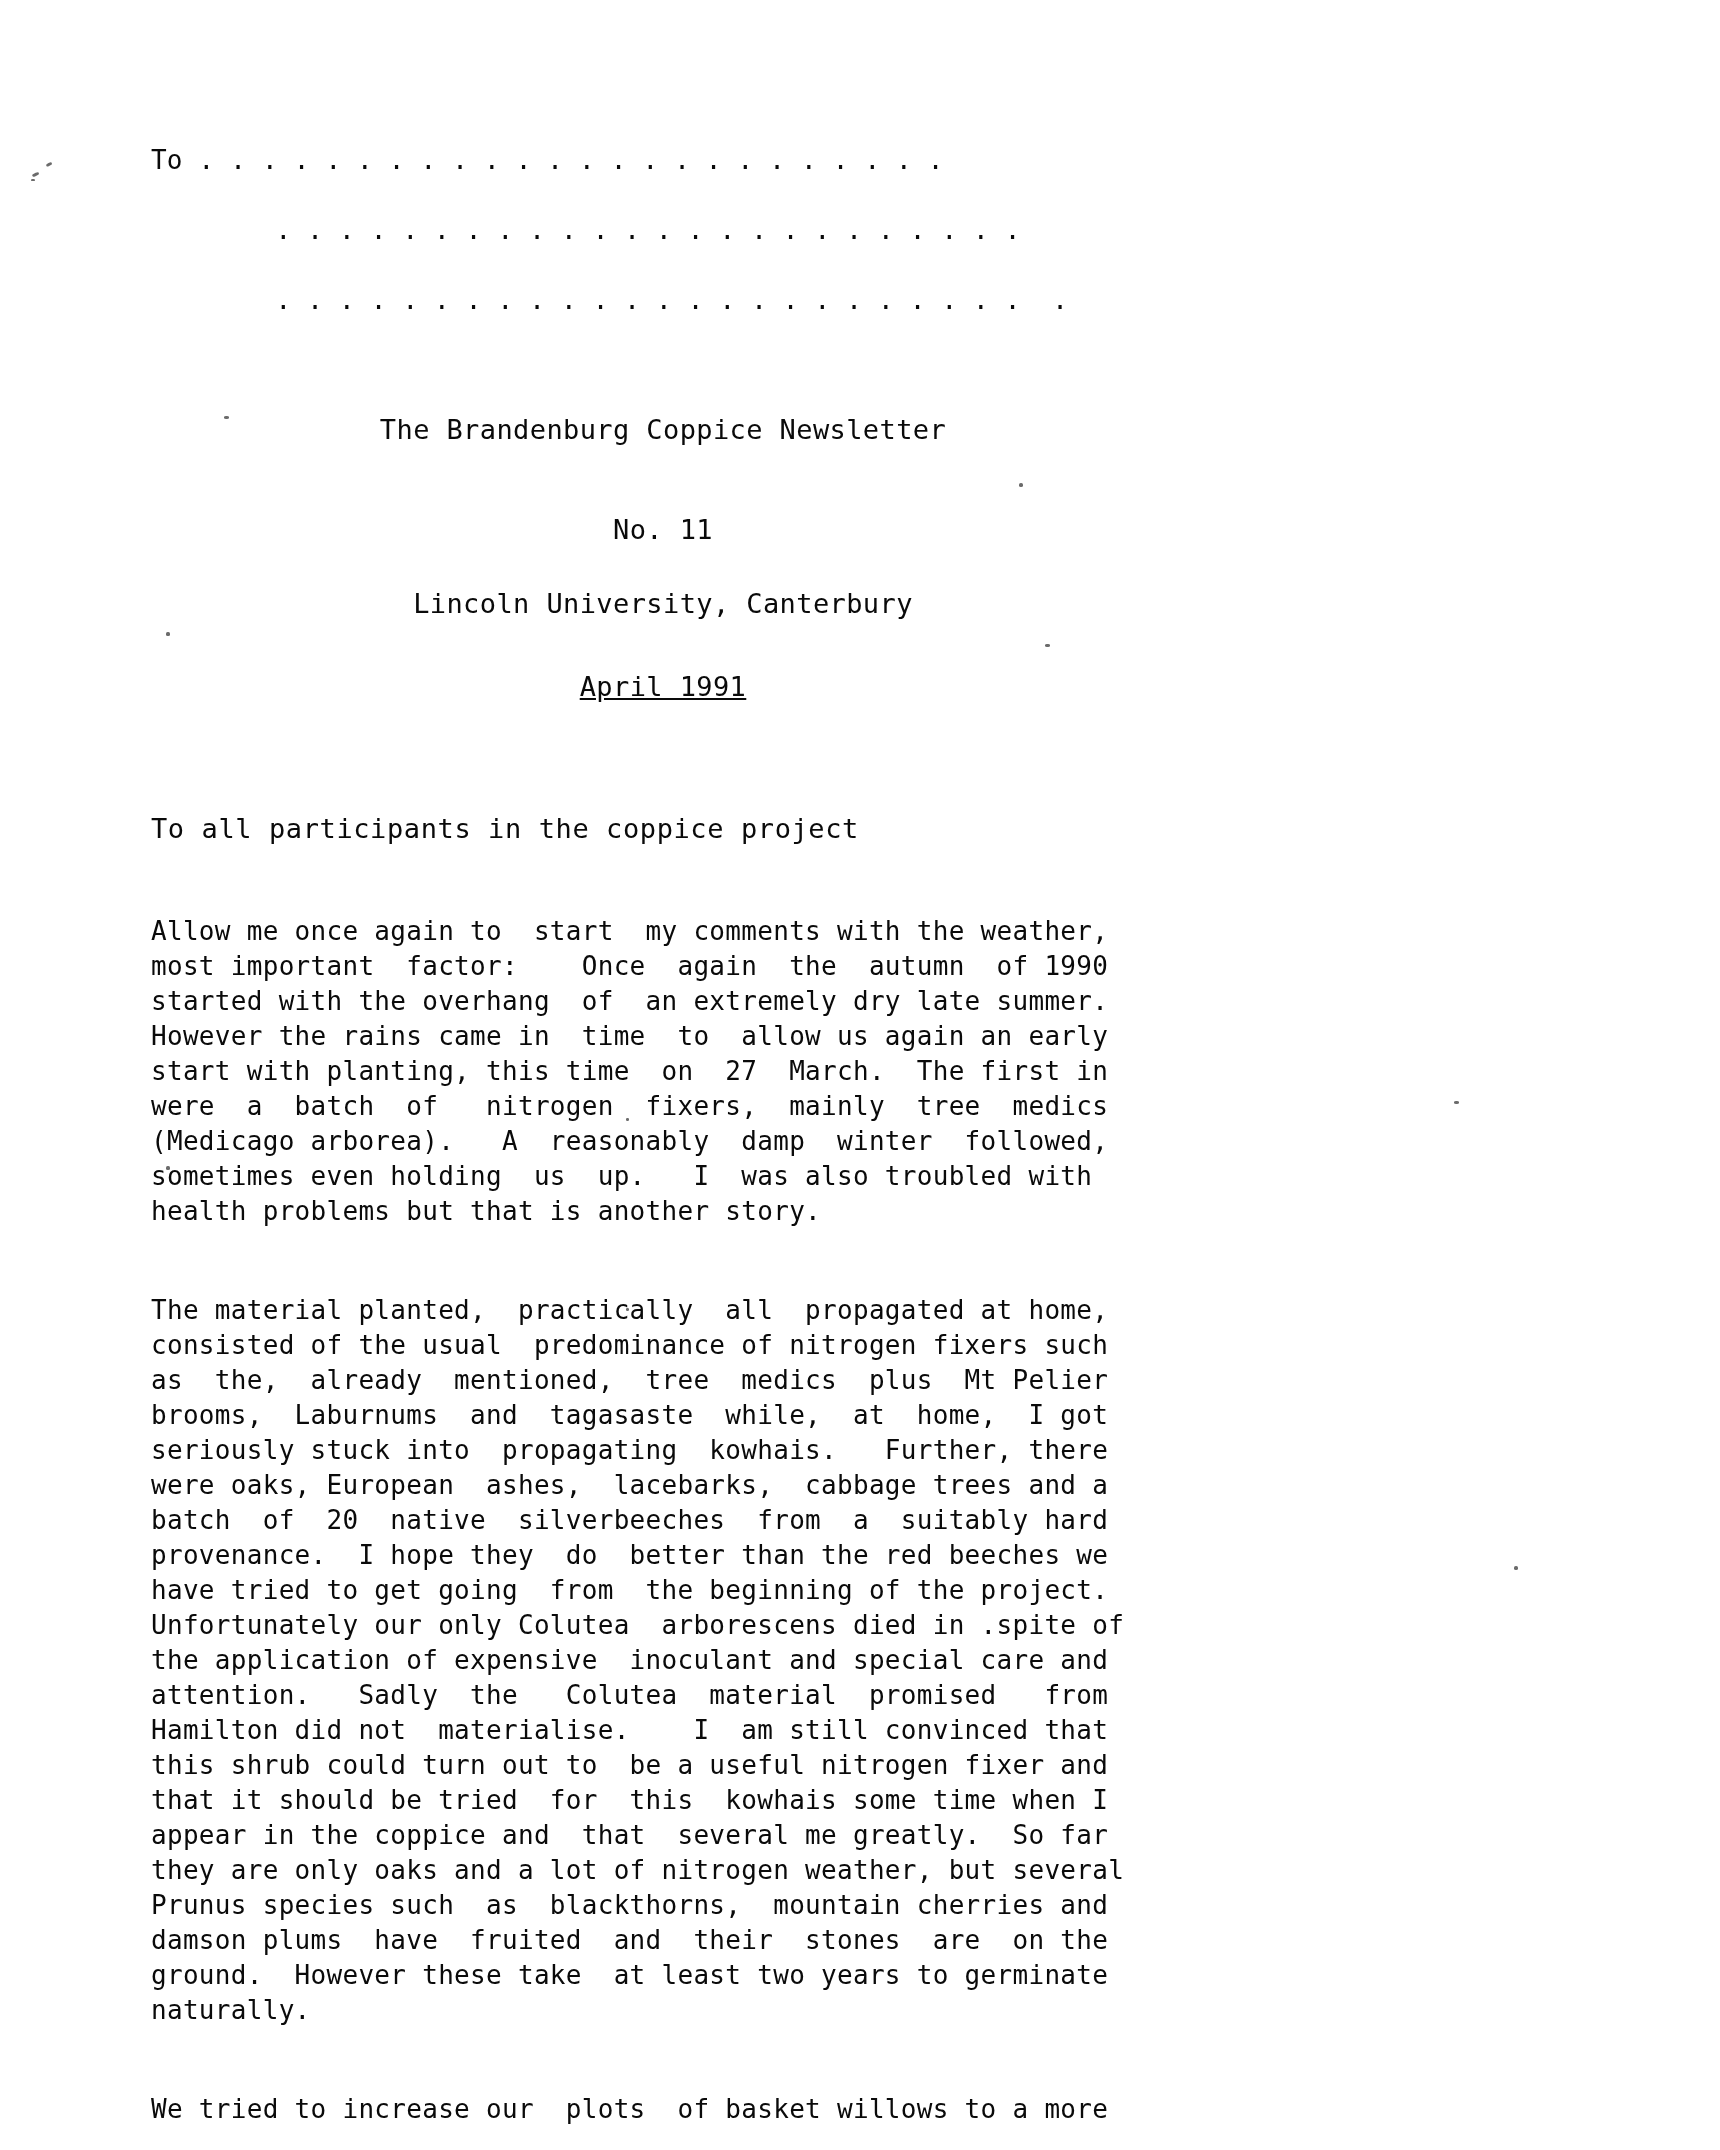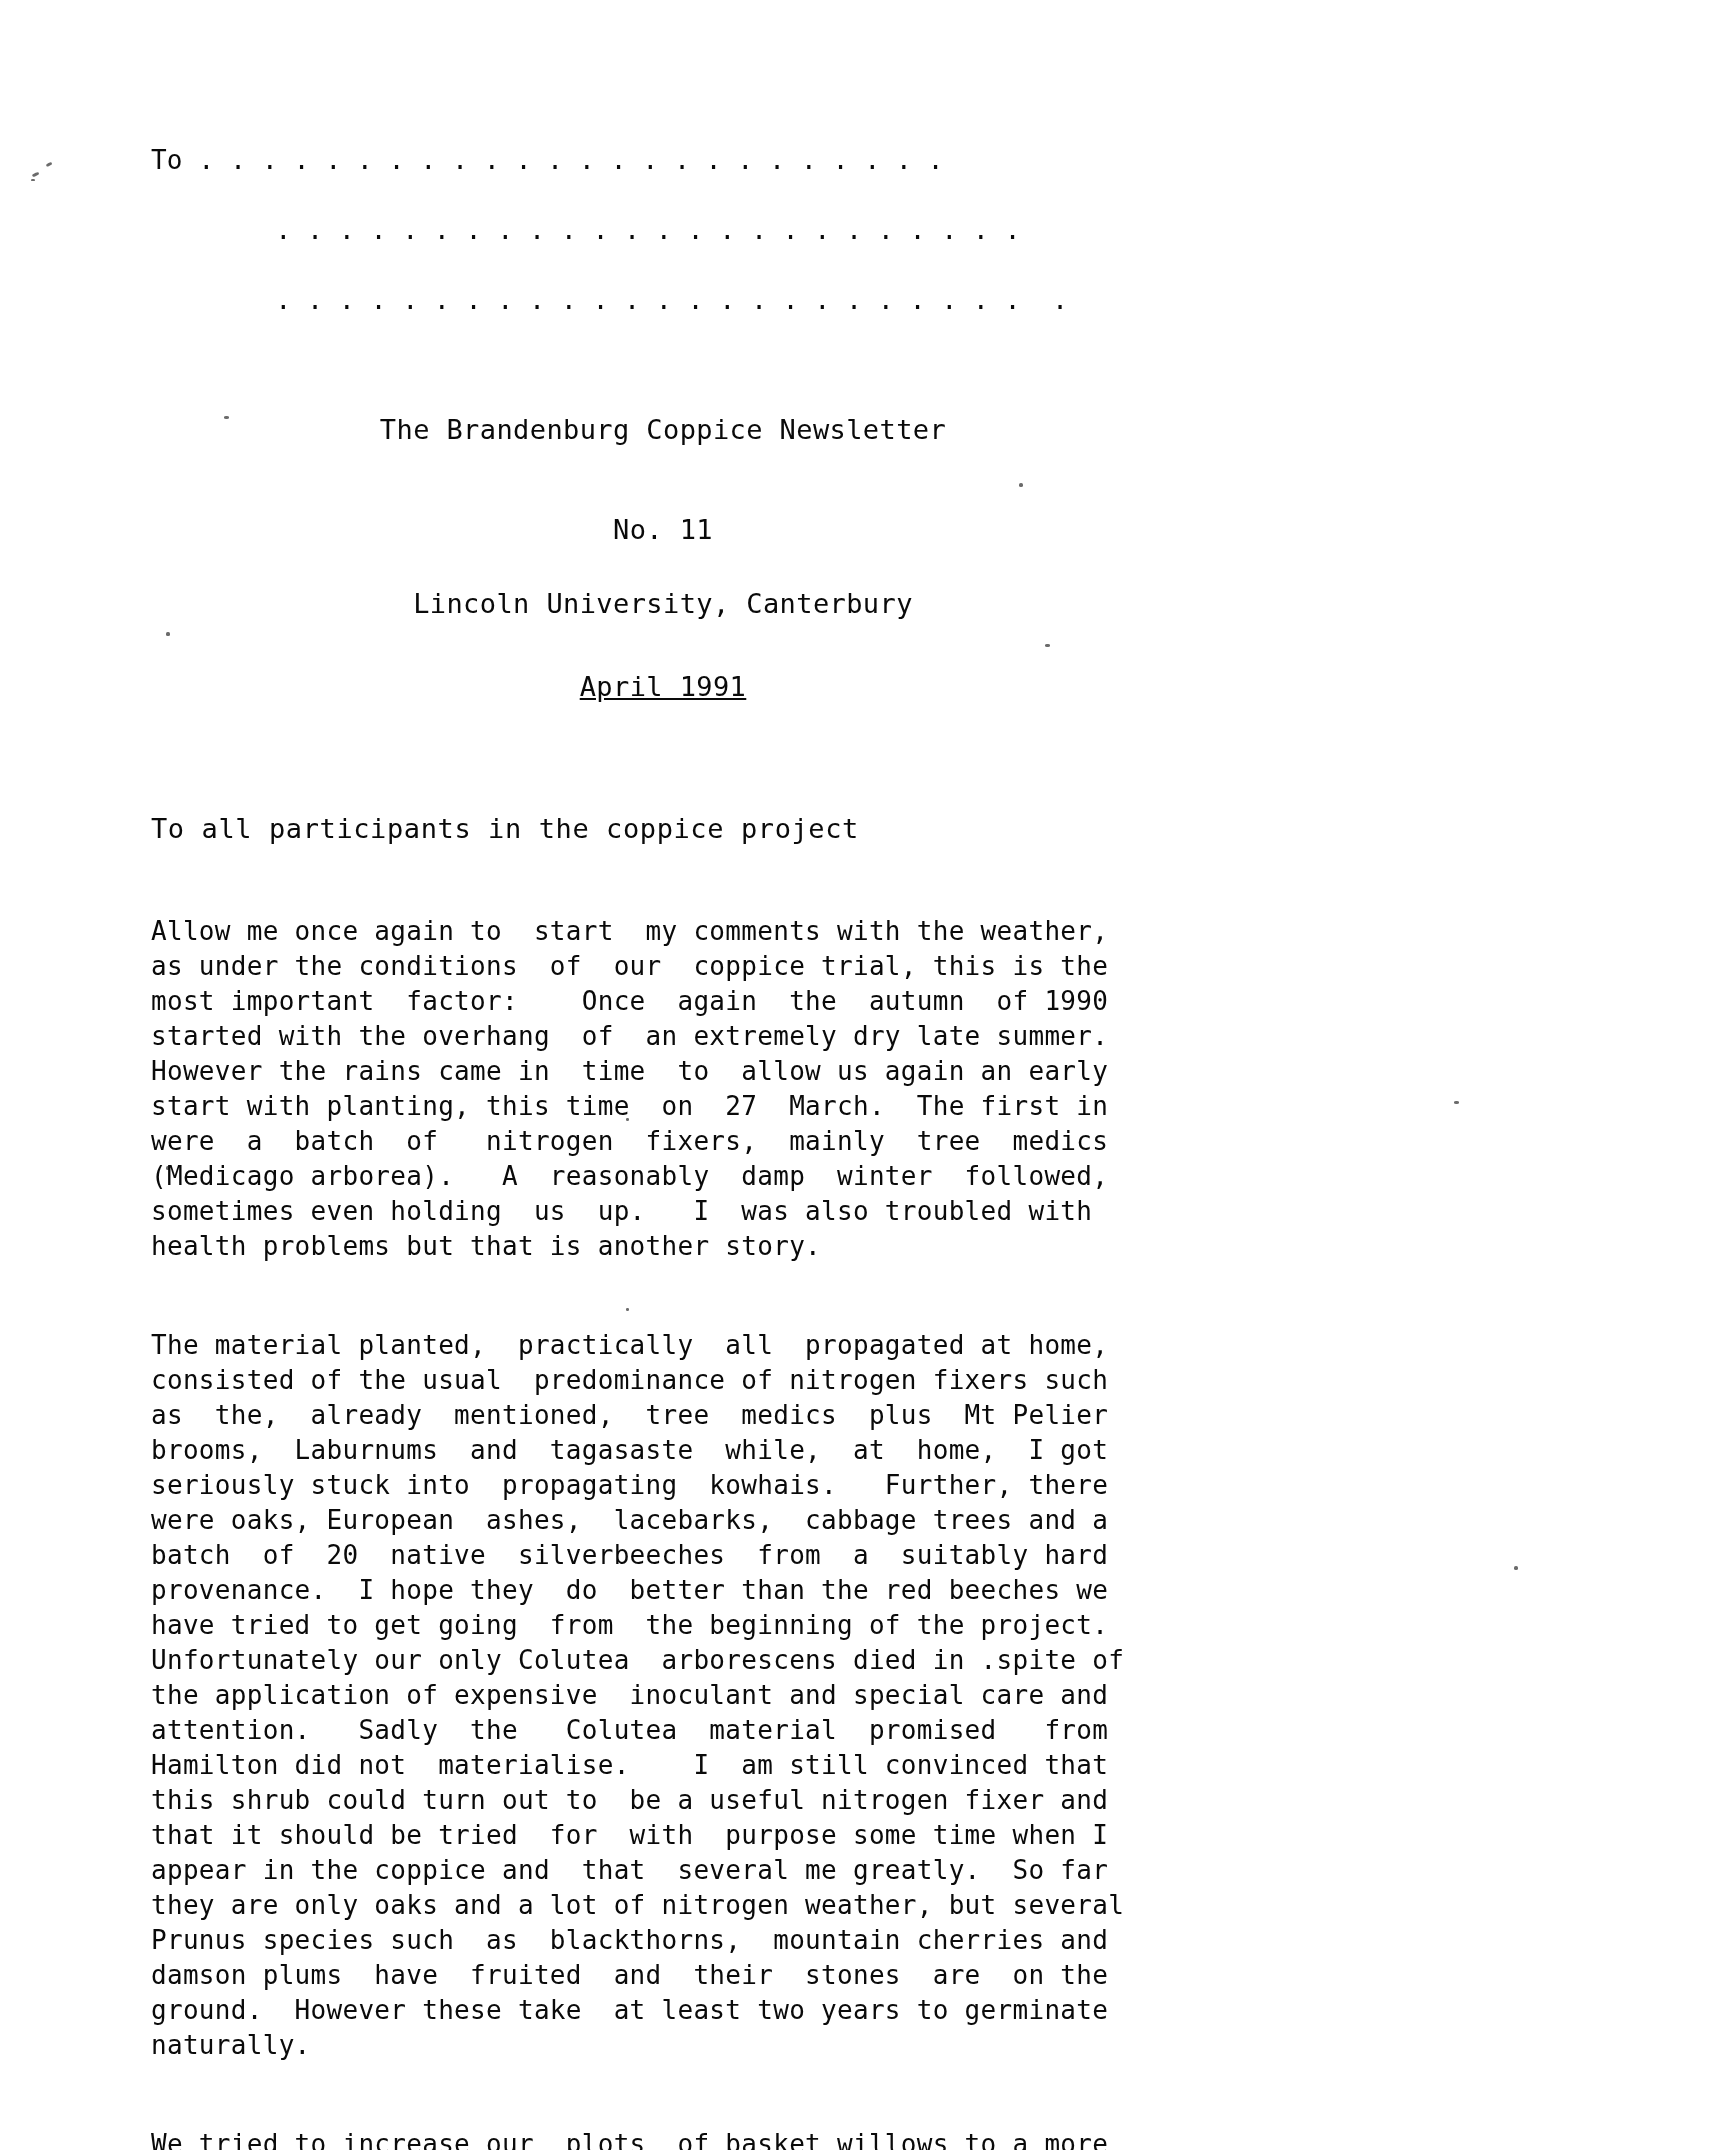--- a/index.html
+++ b/index.html
@@ -152,21 +152,20 @@
       <div class="title-main">The Brandenburg Coppice Newsletter</div>
       <div class="title-no">No. 11</div>
       <div class="title-place">Lincoln University, Canterbury</div>
       <div class="title-date">April 1991</div>
     </div>
 
     <div class="salutation">To all participants in the coppice project</div>
 
     <div class="para">
       <div class="tline">Allow me once again to  start  my comments with the weather,</div>
-      <div class="tline">as under the conditions  of  our  coppice trial, this is the</div>
       <div class="tline">most important  factor:    Once  again  the  autumn  of 1990</div>
       <div class="tline">started with the overhang  of  an extremely dry late summer.</div>
       <div class="tline">However the rains came in  time  to  allow us again an early</div>
       <div class="tline">start with planting, this time  on  27  March.  The first in</div>
       <div class="tline">were  a  batch  of   nitrogen  fixers,  mainly  tree  medics</div>
       <div class="tline">(Medicago arborea).   A  reasonably  damp  winter  followed,</div>
       <div class="tline">sometimes even holding  us  up.   I  was also troubled with</div>
       <div class="tline">health problems but that is another story.</div>
     </div>
 
@@ -178,21 +177,21 @@
       <div class="tline">seriously stuck into  propagating  kowhais.   Further, there</div>
       <div class="tline">were oaks, European  ashes,  lacebarks,  cabbage trees and a</div>
       <div class="tline">batch  of  20  native  silverbeeches  from  a  suitably hard</div>
       <div class="tline">provenance.  I hope they  do  better than the red beeches we</div>
       <div class="tline">have tried to get going  from  the beginning of the project.</div>
       <div class="tline">Unfortunately our only Colutea  arborescens died in .spite of</div>
       <div class="tline">the application of expensive  inoculant and special care and</div>
       <div class="tline">attention.   Sadly  the   Colutea  material  promised   from</div>
       <div class="tline">Hamilton did not  materialise.    I  am still convinced that</div>
       <div class="tline">this shrub could turn out to  be a useful nitrogen fixer and</div>
-      <div class="tline">that it should be tried  for  with  purpose some time when I</div>
+      <div class="tline">that it should be tried  for  this  kowhais some time when I</div>
       <div class="tline">appear in the coppice and  that  several me greatly.  So far</div>
       <div class="tline">they are only oaks and a lot of nitrogen weather, but several</div>
       <div class="tline">Prunus species such  as  blackthorns,  mountain cherries and</div>
       <div class="tline">damson plums  have  fruited  and  their  stones  are  on the</div>
       <div class="tline">ground.  However these take  at least two years to germinate</div>
       <div class="tline">naturally.</div>
     </div>
 
     <div class="para">
       <div class="tline">We tried to increase our  plots  of basket willows to a more</div>

